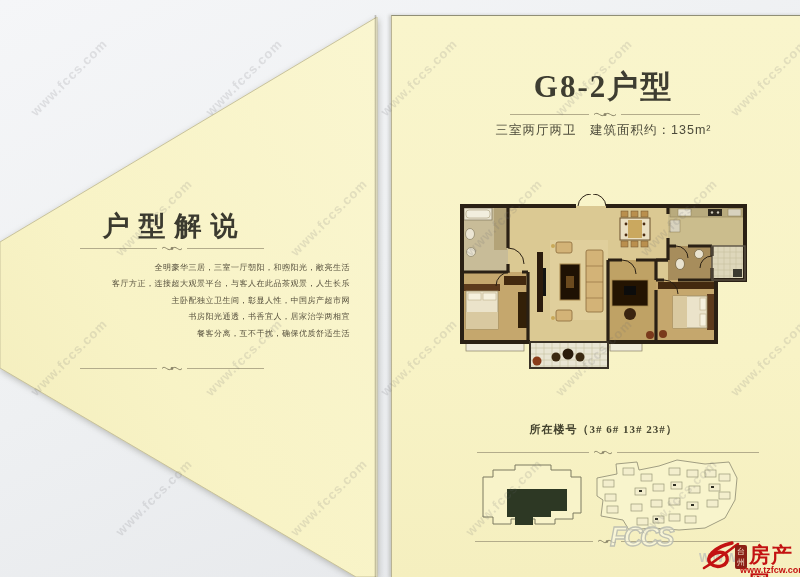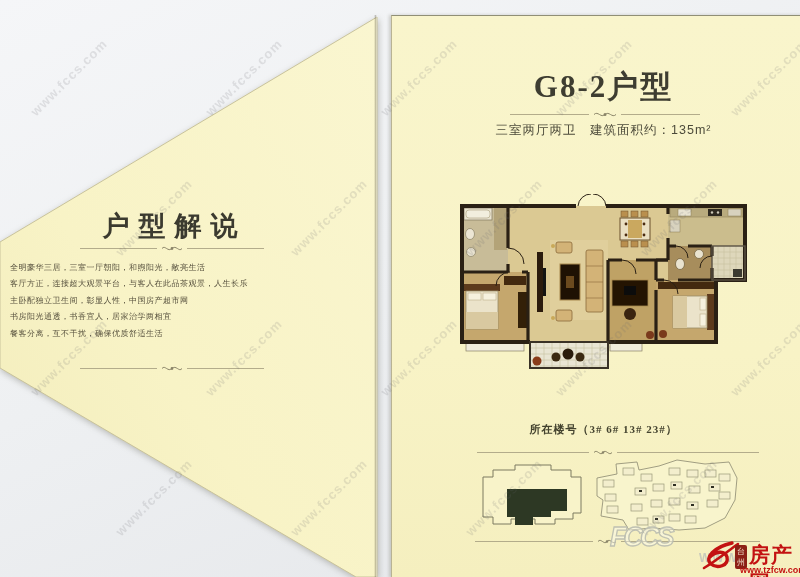--- a/index.html
+++ b/index.html
@@ -17,21 +17,21 @@
     font-family:"Liberation Serif","DejaVu Serif",serif;
     font-size:27px;font-weight:bold;color:#3b3a2f;
     letter-spacing:9px;padding-left:9px;box-sizing:border-box;
   }
   .orn-divider{display:flex;align-items:center;gap:3px;height:9px;}
   .orn-divider .dline{height:1px;background:#b3ac8b;flex:1;}
   .orn-divider .dline.fixed{flex:0 0 auto;}
   .flap-divider-top{left:80px;top:244px;width:184px;}
   .flap-divider-bottom{left:80px;top:364px;width:184px;}
   .flap-lines{
-    left:10px;top:260px;width:340px;text-align:left;
+    left:10px;top:260px;width:340px;text-align:right;
     font-size:8px;line-height:16.4px;color:#57513e;letter-spacing:.5px;
   }
   
   .right-page{
     left:391px;top:15px;width:423px;height:562px;
     background:linear-gradient(180deg,#f9f5cc 0%,#f8f3c6 60%,#f5efbf 100%);
     border-top:1px solid #908f76;border-left:1px solid #b9b393;
     box-shadow:-2px 0 3px rgba(90,90,75,.25);
     z-index:2;
   }

